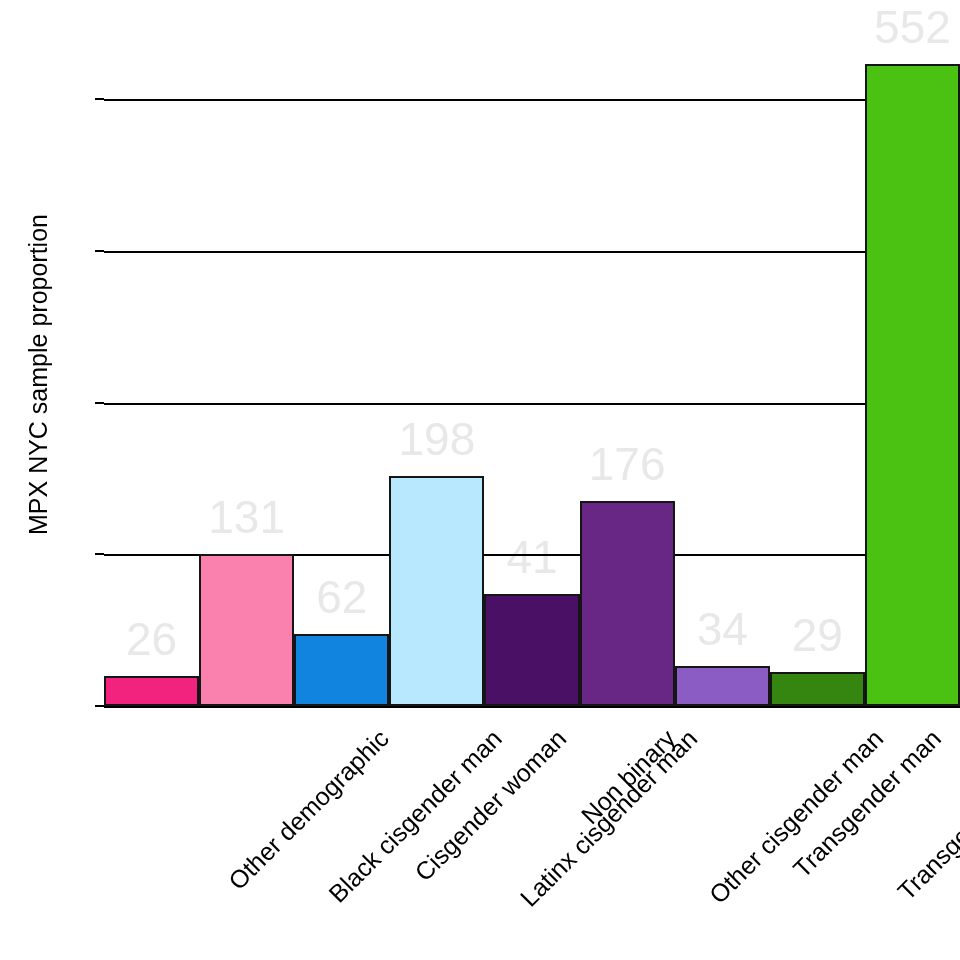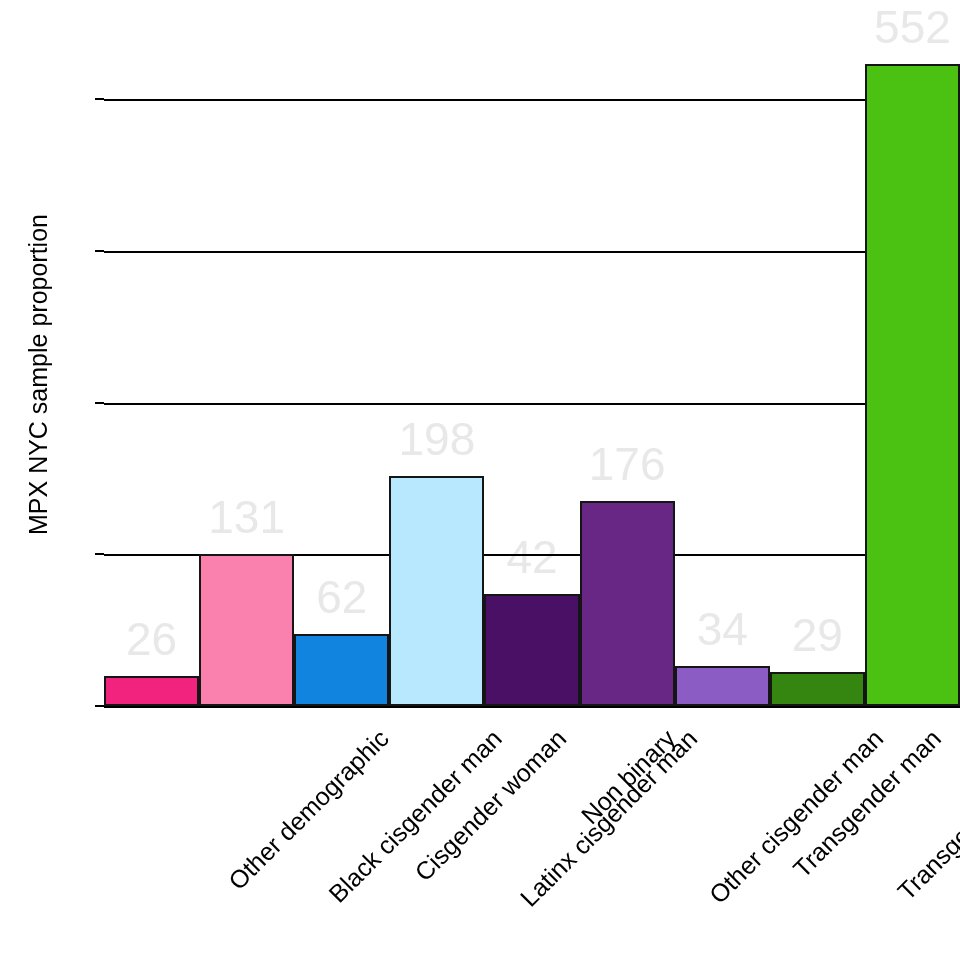--- a/index.html
+++ b/index.html
@@ -131,21 +131,21 @@
         <div class="tick-mark" style="top: 91.0435px;"></div>
         <div class="bar" title="Other demographic: 26" style="left: 0px; width: 95.1111px; height: 30.1961px; background: rgb(242, 35, 126); border-color: rgb(21, 21, 21);"></div>
         <div class="count-label" style="left: 47.5556px; top: 607.804px; color: rgb(232, 232, 232);">26</div>
         <div class="bar" title="Black cisgender man: 131" style="left: 95.1111px; width: 95.1111px; height: 152.498px; background: rgb(250, 128, 174); border-color: rgb(21, 21, 21);"></div>
         <div class="count-label" style="left: 142.667px; top: 485.502px; color: rgb(232, 232, 232);">131</div>
         <div class="bar" title="Cisgender woman: 62" style="left: 190.222px; width: 95.1111px; height: 72.0761px; background: rgb(17, 132, 224); border-color: rgb(21, 21, 21);"></div>
         <div class="count-label" style="left: 237.778px; top: 565.924px; color: rgb(232, 232, 232);">62</div>
         <div class="bar" title="Latinx cisgender man: 198" style="left: 285.333px; width: 95.1111px; height: 230.34px; background: rgb(183, 232, 253); border-color: rgb(21, 21, 21);"></div>
         <div class="count-label" style="left: 332.889px; top: 407.66px; color: rgb(232, 232, 232);">198</div>
         <div class="bar" title="Non binary: 96" style="left: 380.444px; width: 95.1111px; height: 111.68px; background: rgb(74, 16, 102); border-color: rgb(21, 21, 21);"></div>
-        <div class="count-label" style="left: 428px; top: 526.32px; color: rgb(232, 232, 232);">42</div>
+        <div class="count-label" style="left: 428px; top: 526.32px; color: rgb(232, 232, 232);">41</div>
         <div class="bar" title="Other cisgender man: 176" style="left: 475.556px; width: 95.1111px; height: 204.848px; background: rgb(104, 39, 133); border-color: rgb(21, 21, 21);"></div>
         <div class="count-label" style="left: 523.111px; top: 433.152px; color: rgb(232, 232, 232);">176</div>
         <div class="bar" title="Transgender man: 34" style="left: 570.667px; width: 95.1111px; height: 39.6039px; background: rgb(138, 92, 196); border-color: rgb(21, 21, 21);"></div>
         <div class="count-label" style="left: 618.222px; top: 598.396px; color: rgb(232, 232, 232);">34</div>
         <div class="bar" title="Transgender woman: 29" style="left: 665.778px; width: 95.1111px; height: 33.6861px; background: rgb(53, 134, 16); border-color: rgb(21, 21, 21);"></div>
         <div class="count-label" style="left: 713.333px; top: 604.314px; color: rgb(232, 232, 232);">29</div>
         <div class="bar" title="White cisgender man: 552" style="left: 760.889px; width: 95.1111px; height: 642.312px; background: rgb(75, 194, 18); border-color: rgb(21, 21, 21);"></div>
         <div class="count-label" style="left: 808.444px; top: -4.31174px; color: rgb(232, 232, 232);">552</div>
       </div>
   </div>

